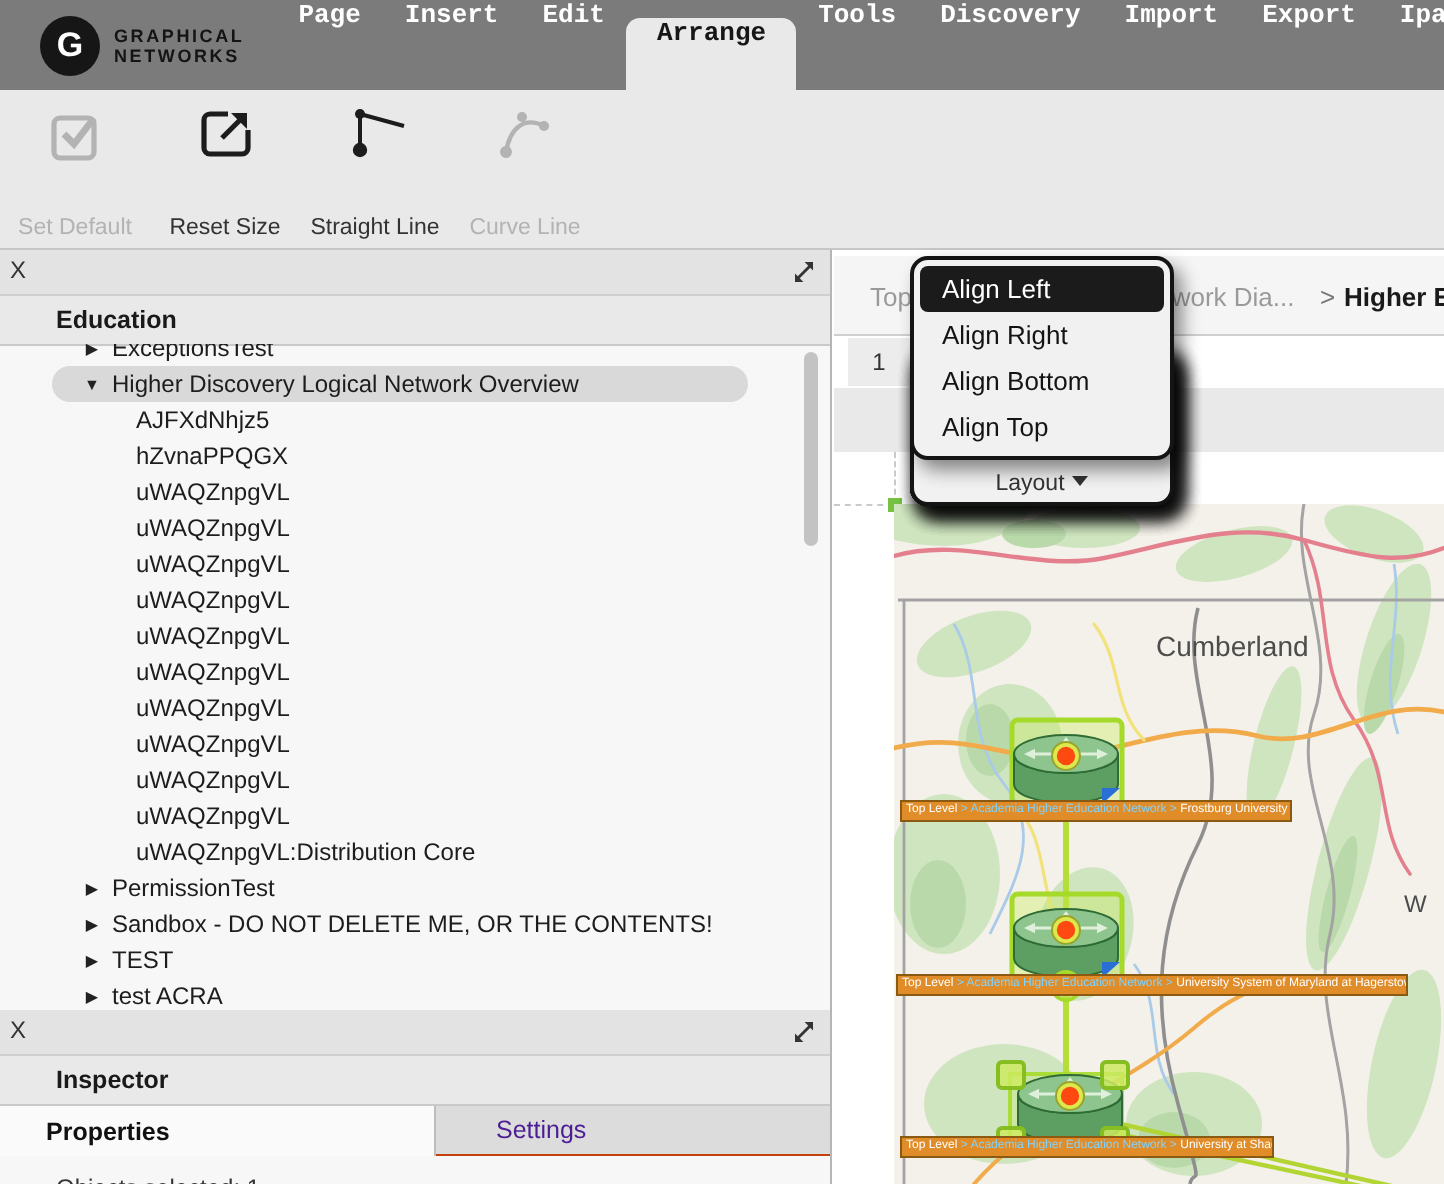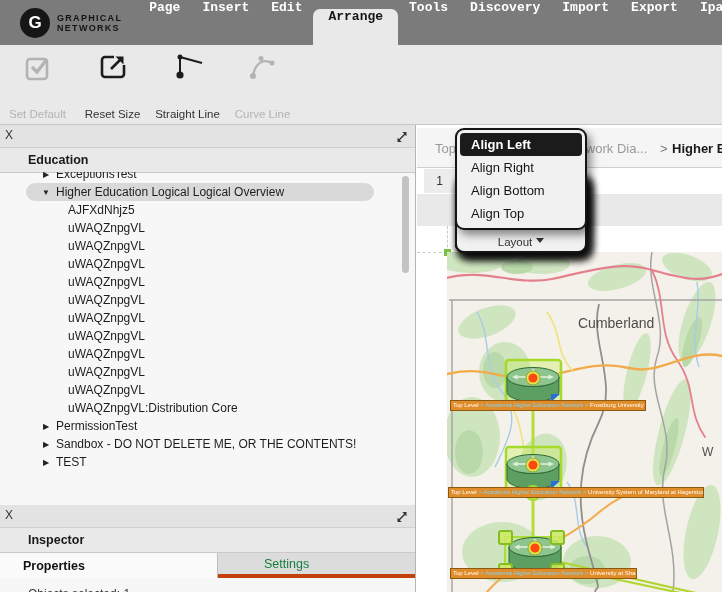--- a/index.html
+++ b/index.html
@@ -41,21 +41,21 @@
   .treerow.lvl1{padding-left:42px;}
   .treerow.arrow-collapsed .arrow::before{content:"▶";}
   .treerow.arrow-expanded .arrow::before{content:"▼";}
   .treerow.selected{background:#d9d9d9;border-radius:9px;}
   .vthumb{position:absolute;right:6px;top:51px;width:7px;height:97px;background:#c3c3c3;border-radius:4px;}
 
   .inspector{position:absolute;left:0;top:380px;width:100%;}
   .tabs{display:flex;height:25px;}
   .tab{box-sizing:border-box;display:flex;align-items:center;font-size:12.5px;cursor:pointer;}
   .tab.props{width:218px;background:#fafafa;font-weight:bold;color:#111;padding-left:23px;border-right:1px solid #bdbdbd;}
-  .tab.settings{flex:1;background:#dcdcdc;color:#15803d;padding-left:46px;border-bottom:4px solid #c2410c;}
+  .tab.settings{flex:1;background:#dcdcdc;color:#4c1d95;padding-left:30px;border-bottom:1px solid #c2410c;}
   .insp-status{padding:9px 0 0 28px;font-size:12px;color:#333;}
 
   
   .main{position:absolute;left:417px;top:125px;width:305px;height:467px;background:#fff;overflow:hidden;}
   .crumbbar{position:absolute;left:0;top:3px;width:305px;height:39px;background:#f5f5f5;border-bottom:1px solid #cfcfcf;}
   .crumb{position:absolute;top:13px;font-size:13px;color:#9a9a9a;white-space:nowrap;}
   .crumb.c1{left:18px;}
   .crumb.c2{left:158px;}
   .crumb.csep{left:243px;color:#777;}
   .crumb.ccur{left:255px;color:#1a1a1a;font-weight:bold;}
@@ -71,21 +71,21 @@
              font-size:6px;line-height:9px;color:#fff;white-space:nowrap;overflow:hidden;padding:0 2px;}
   .nodelabel .seg-b{color:#7fd4ff;}
   .nl1{left:3px;top:148px;width:196px;}
   .nl2{left:1px;top:235px;width:256px;}
   .nl3{left:3px;top:316px;width:187px;}
 
   
   .dropdown{position:absolute;left:455px;top:128px;width:122px;background:#f1f1f1;border:2px solid #141414;border-radius:9px;
             box-shadow:4px 5px 9px rgba(0,0,0,.45);padding:3px;z-index:60;}
   .ditem{height:23px;line-height:23px;padding-left:11px;font-size:13px;color:#141414;border-radius:4px;cursor:pointer;white-space:nowrap;}
-  .ditem.selected{background:#1b1b1b;color:#fff;font-weight:bold;}
+  .ditem.selected{background:#1b1b1b;color:#fff;}
 </style>
 </head>
 <body>
 
 <div class="menubar">
   <div class="logo">
     <div class="logo-circle">G</div>
     <div class="logo-text">
       <div>GRAPHICAL</div>
       <div>NETWORKS</div>
@@ -285,25 +285,29 @@
     <div class="panel-title">Education</div>
     <div class="tree">
       <div class="tree-inner">
 
       <div class="treerow lvl0 arrow-collapsed">
             <span class="arrow"></span>
             <span>ExceptionsTest</span>
           </div>
           <div class="treerow selected lvl0 arrow-expanded">
             <span class="arrow"></span>
-            <span>Higher Education Logical Logical Overview</span>
+            <span>Higher Discovery Logical Network Overview</span>
           </div>
           <div class="treerow lvl1">
 
             <span>AJFXdNhjz5</span>
+          </div>
+          <div class="treerow lvl1">
+
+            <span>hZvnaPPQGX</span>
           </div>
           <div class="treerow lvl1">
 
             <span>uWAQZnpgVL</span>
           </div>
           <div class="treerow lvl1">
 
             <span>uWAQZnpgVL</span>
           </div>
           <div class="treerow lvl1">
@@ -346,20 +350,24 @@
             <span class="arrow"></span>
             <span>PermissionTest</span>
           </div>
           <div class="treerow lvl0 arrow-collapsed">
             <span class="arrow"></span>
             <span>Sandbox - DO NOT DELETE ME, OR THE CONTENTS!</span>
           </div>
           <div class="treerow lvl0 arrow-collapsed">
             <span class="arrow"></span>
             <span>TEST</span>
+          </div>
+          <div class="treerow lvl0 arrow-collapsed">
+            <span class="arrow"></span>
+            <span>test ACRA</span>
           </div>
         </div>
     </div>
     <div class="vthumb"></div>
   </div>
 
   <div class="inspector">
     <div class="panel-head">
       <span class="panel-x">X</span>
       <span class="panel-expand">

